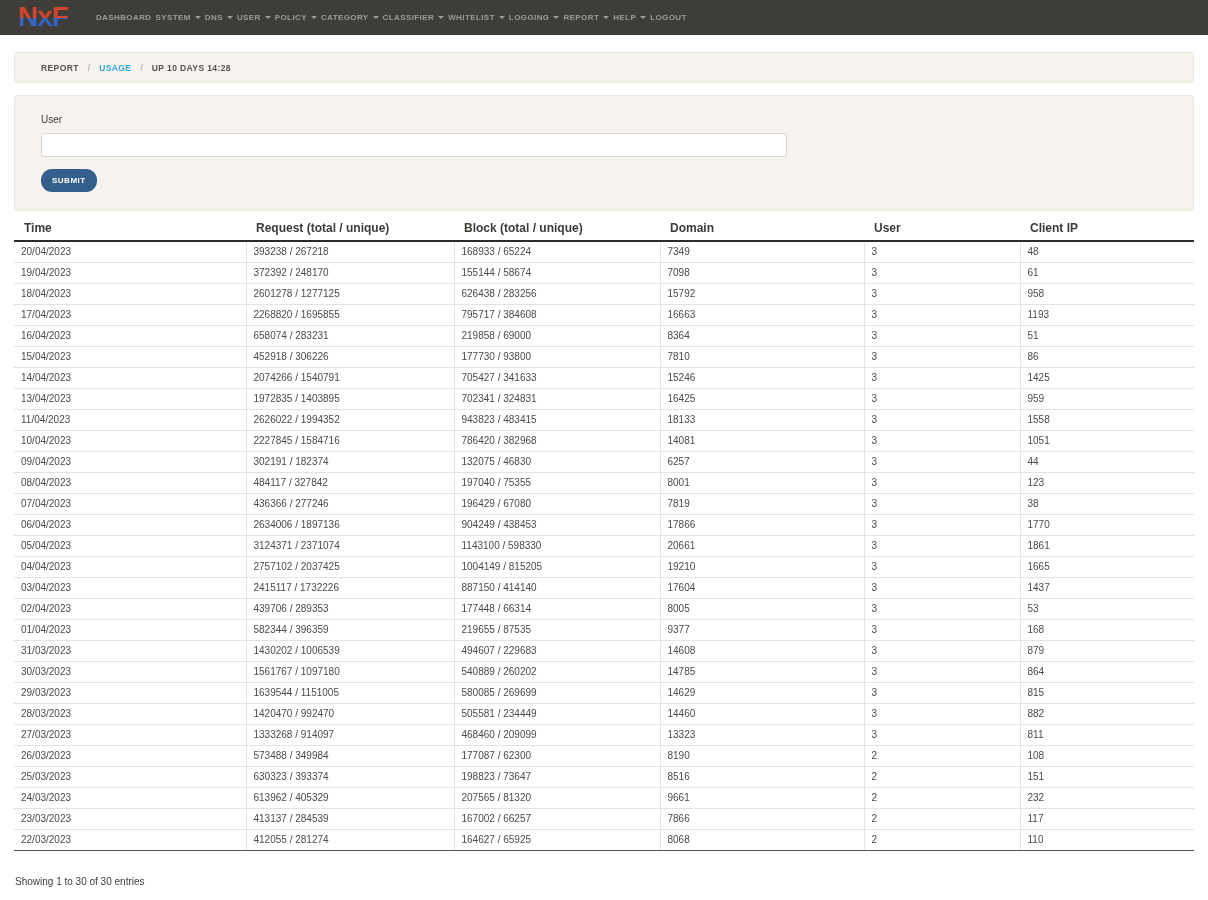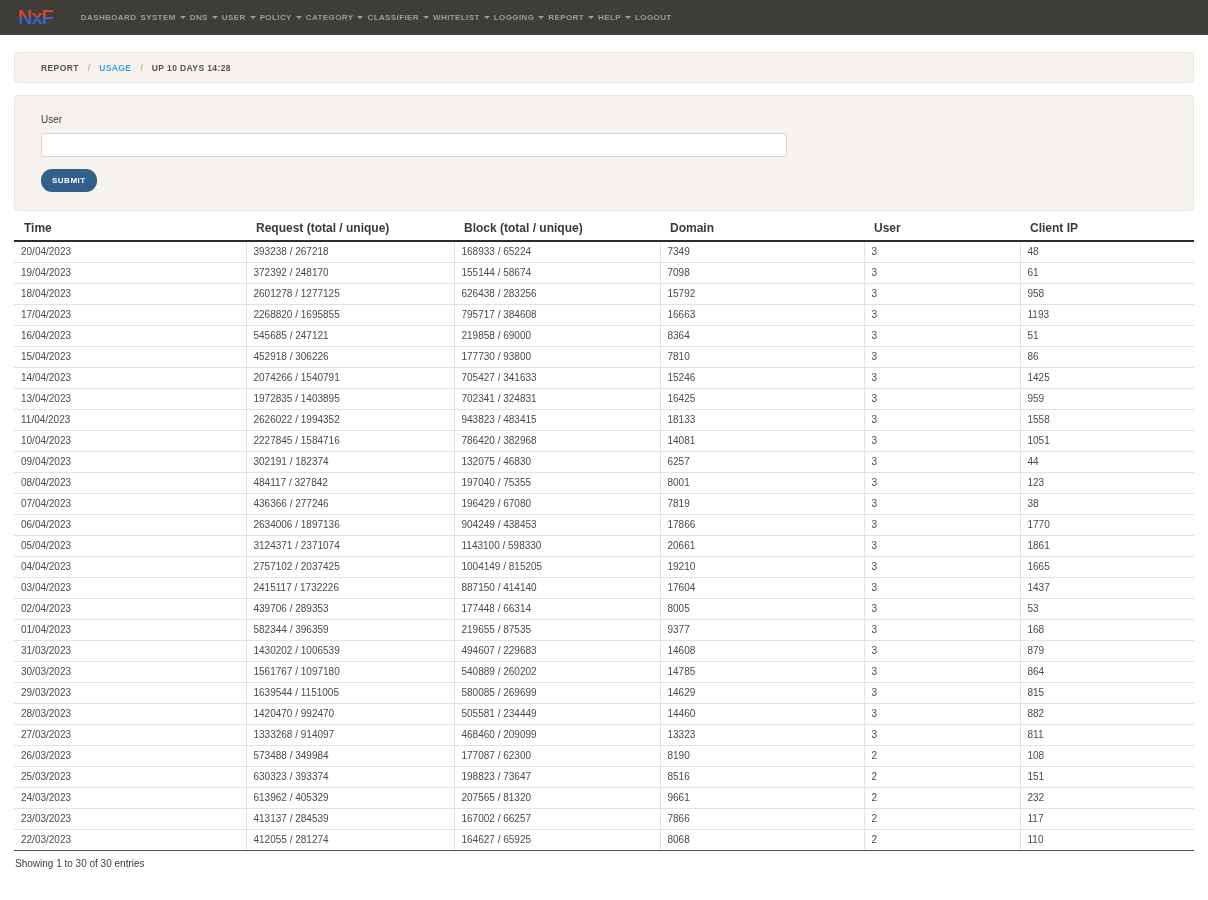--- a/index.html
+++ b/index.html
@@ -2,21 +2,21 @@
 <html style="--navbar-bg: #3e3d38; --nav-text: #9d9c96; --logo-red: #d14430; --logo-blue: #3564c6; --panel-bg: #f6f3ee; --panel-border: #eae6de; --link-blue: #36a3dc; --button-bg: #325f8b;"><head>
 <meta charset="utf-8">
 <style>
   * { margin: 0; padding: 0; box-sizing: border-box; }
   html, body { width: 1208px; height: 900px; overflow: hidden; background: #fff;
     font-family: "Liberation Sans", sans-serif; }
 
   
   .navbar { height: 35px; background: var(--navbar-bg, #3e3d38); display: flex;
     align-items: center; padding-left: 18px; }
-  .logo { font-size: 20px; font-weight: 800; letter-spacing: -1px; line-height: 1;
+  .logo { font-size: 28px; font-weight: 800; letter-spacing: -1px; line-height: 1;
     cursor: pointer; color: var(--logo-red, #d14430); margin-top: -2px; }
   @supports ((-webkit-background-clip: text) or (background-clip: text)) {
     .logo { background: linear-gradient(to bottom, var(--logo-red, #d14430) 0 52%, var(--logo-blue, #3564c6) 52% 100%);
       -webkit-background-clip: text; background-clip: text; color: transparent; }
   }
   .nav-menu { display: flex; align-items: center; margin-left: 28px; gap: 4px; }
   .nav-item { color: var(--nav-text, #9d9c96); font-size: 8px; font-weight: bold;
     letter-spacing: 0.4px; text-decoration: none; white-space: nowrap; cursor: pointer; }
   .caret { display: inline-block; margin-left: 4px; vertical-align: 1px;
     border-left: 3px solid transparent; border-right: 3px solid transparent;
@@ -45,21 +45,21 @@
 
   
   .table-wrap { margin: 6px 14px 0; }
   table { width: 1180px; border-collapse: collapse; table-layout: fixed; }
   thead th { text-align: left; font-size: 12px; font-weight: bold; color: #3b3b38;
     padding: 5px 10px 6px; border-bottom: 2px solid #2b2b2b; line-height: 12px; }
   tbody td { font-size: 10px; color: #4a4a47; padding: 4px 7px; line-height: 12px;
     border-bottom: 1px solid #e4e3e0; overflow: hidden; white-space: nowrap; }
   tbody td:not(:first-child) { border-left: 1px solid #e4e3e0; }
   tbody tr:last-child td { border-bottom: 1px solid #555; }
-  .table-info { margin: 7px 0 0 15px; font-size: 10px; color: #3d3d3a; }
+  .table-info { margin: 25px 0 0 15px; font-size: 10px; color: #3d3d3a; }
 </style>
 </head>
 <body>
 
 <div class="navbar">
   <div class="logo">NxF</div>
   <nav class="nav-menu">
       <a class="nav-item">DASHBOARD</a>
       <a class="nav-item">SYSTEM<span class="caret"></span></a>
       <a class="nav-item">DNS<span class="caret"></span></a>
@@ -139,21 +139,21 @@
         <tr>
           <td>17/04/2023</td>
           <td>2268820 / 1695855</td>
           <td>795717 / 384608</td>
           <td>16663</td>
           <td>3</td>
           <td>1193</td>
         </tr>
         <tr>
           <td>16/04/2023</td>
-          <td>545685 / 247121</td>
+          <td>658074 / 283231</td>
           <td>219858 / 69000</td>
           <td>8364</td>
           <td>3</td>
           <td>51</td>
         </tr>
         <tr>
           <td>15/04/2023</td>
           <td>452918 / 306226</td>
           <td>177730 / 93800</td>
           <td>7810</td>

